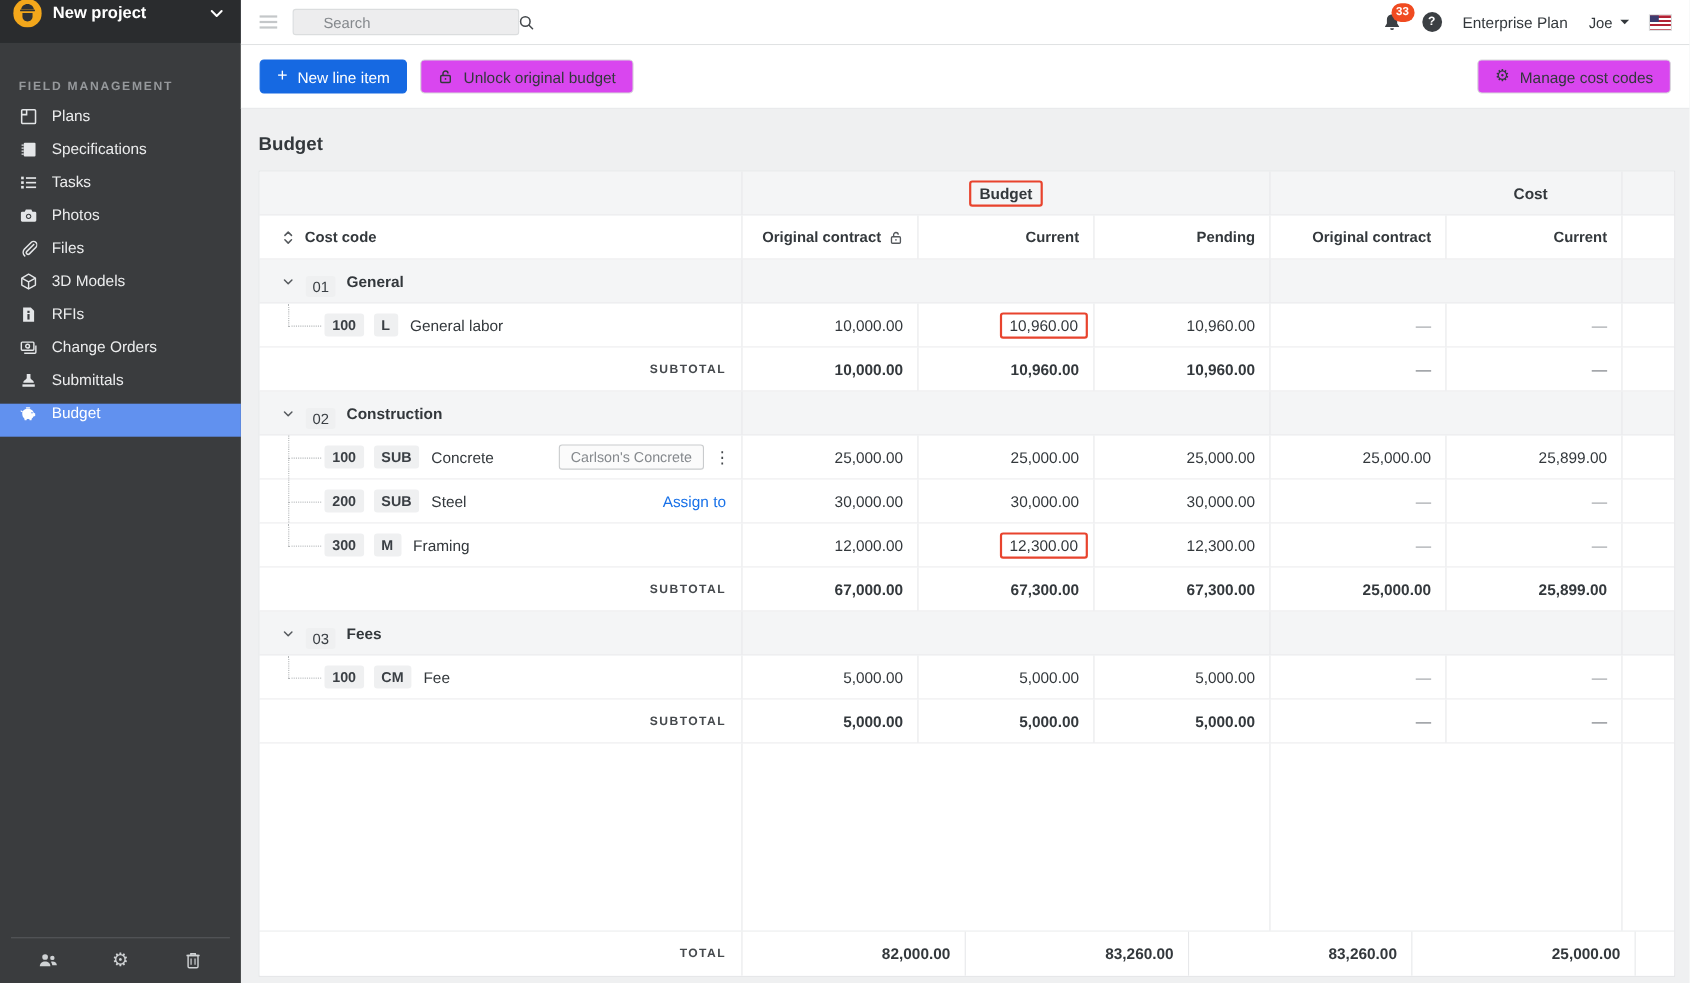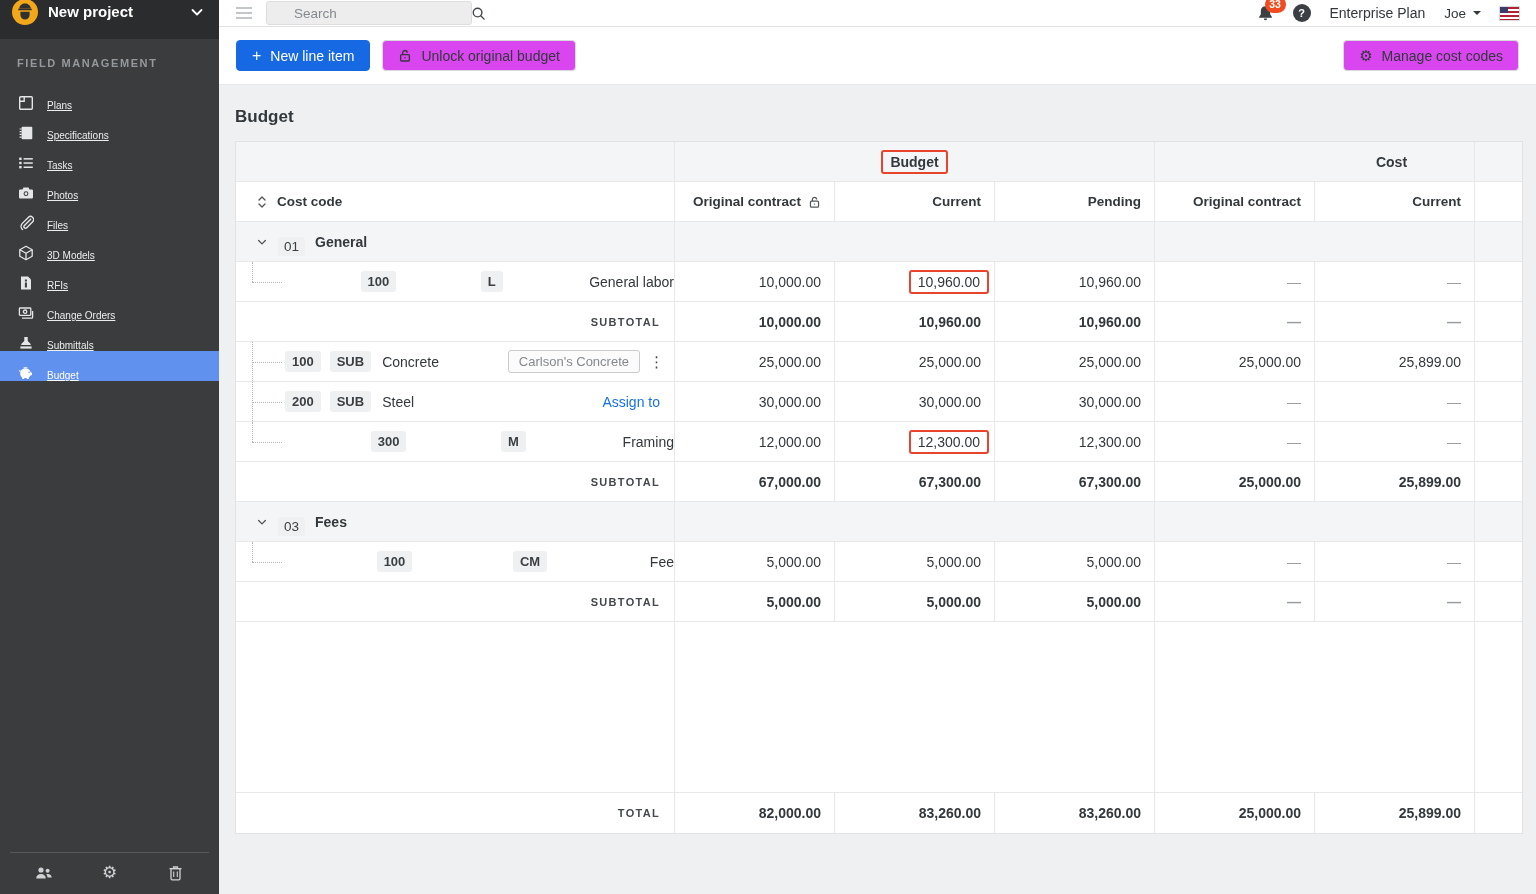--- a/index.html
+++ b/index.html
@@ -6,32 +6,32 @@
   html,body { width:1536px; height:894px; overflow:hidden; }
   body { font-family:"Liberation Sans", sans-serif; color:#33383C; background:#EFF0F1; }
   .app { display:flex; width:1536px; height:894px; }
 
   
   .sidebar { width:219px; background:#3A3C3E; display:flex; flex-direction:column; flex-shrink:0; }
   .sidebar-top { height:39px; background:#2A2C2E; display:flex; align-items:center; padding:0 14px 16px 12px; gap:10px; }
   .logo { width:26px; height:26px; flex-shrink:0; }
   .project-name { color:#FFFFFF; font-size:15px; font-weight:700; flex:1; }
   .chev-white svg { display:block; }
-  .nav { flex:1; padding-top:2px; }
+  .nav { flex:1; padding-top:18px; }
   .section-title { padding:16px 17px 12px; font-size:11px; font-weight:700; letter-spacing:1.6px; color:#96999C; }
-  .nav-item { height:30px; display:flex; align-items:flex-end; gap:13px; padding:0 17px; font-size:10px; color:#ECEDEE; cursor:pointer;text-decoration:underline; }
+  .nav-item { height:30px; display:flex; align-items:flex-start; gap:13px; padding:0 17px; font-size:14px; color:#ECEDEE; cursor:pointer; }
   .nav-item .nicon { width:17px; height:17px; display:flex; align-items:center; justify-content:center; color:#E4E6E8; }
   .nav-item.active { background:#6191EF; color:#FFFFFF; }
   .sidebar-footer { margin:0 10px; border-top:1px solid #56595B; padding:11px 14px 13px; display:flex; justify-content:space-between; align-items:center; color:#CFD2D4; }
   .sidebar-footer .ficon { width:40px; display:flex; justify-content:center; cursor:pointer; }
   .gear-glyph { font-size:17px; line-height:1; color:#CFD2D4; }
 
   
   .main { flex:1; display:flex; flex-direction:column; min-width:0; }
-  .topbar { height:27px; background:#FFFFFF; border-bottom:1px solid #E0E2E3; display:flex; align-items:center; padding:0 17px; gap:14px; }
+  .topbar { height:41px; background:#FFFFFF; border-bottom:1px solid #E0E2E3; display:flex; align-items:center; padding:0 17px; gap:14px; }
   .hamburger { display:flex; flex-direction:column; gap:3px; cursor:pointer; }
   .hamburger i { display:block; width:16px; height:2px; background:#C4C7C9; }
   .searchbox { width:206px; height:24px; background:#EDEDEE; border:1px solid #DBDDDE; border-radius:3px; display:flex; align-items:center; padding:0 8px; }
   .searchbox input { border:0; outline:0; background:transparent; flex:1; font-family:"Liberation Sans",sans-serif; font-size:13.5px; color:#33383C; padding-left:19px; }
   .searchbox input::placeholder { color:#85898D; }
   .topbar-right { margin-left:auto; display:flex; align-items:center; gap:19px; }
   .bell-wrap { position:relative; cursor:pointer; }
   .notif-badge { position:absolute; top:-9px; right:-12px; min-width:21px; height:17px; background:#F04B21; color:#fff; border-radius:9px; font-size:10.5px; font-weight:700; display:flex; align-items:center; justify-content:center; padding:0 4px; }
   .help-circle { width:18px; height:18px; border-radius:50%; background:#3B3F43; color:#fff; font-size:11px; font-weight:700; display:flex; align-items:center; justify-content:center; cursor:pointer; }
   .plan-label { font-size:14px; color:#33383C; }
@@ -46,21 +46,21 @@
   .plus-glyph { font-size:16px; line-height:1; font-weight:400; }
   .btn-manage { margin-left:auto; }
   .btn .gear-glyph { color:#33383C; font-size:15px; }
 
   .content { flex:1; padding:0 16px; }
   .page-title { margin:22px 0 14px; font-size:17px; font-weight:700; color:#33383C; }
 
   
   .budget-table { width:1288px; background:#FFFFFF; border:1px solid #E0E2E4; }
   .t-row { display:grid; grid-template-columns:439px 160px 160px 160px 160px 160px 1fr; height:40px; border-bottom:1px solid #E7E8EA; background:#fff; }
-  .t-row:last-child { border-bottom:0; }
+  .t-row:last-child { border-bottom:0;gap:43px; }
   .t-row.merged { grid-template-columns:439px 480px 320px 1fr; }
   .t-row.gray { background:#F4F5F6; }
   .r-empty { height:171px; }
   .cell { display:flex; align-items:center; font-size:14px; color:#33383C; border-right:1px solid #E7E8EA; min-width:0; }
   .cell:last-child { border-right:0; }
   .num { justify-content:flex-end; padding-right:13px; }
   .b { font-weight:700; }
   .muted { color:#9A9EA2; }
   .head-label { font-weight:700; font-size:13.5px; }
   .group-head-label { font-weight:700; font-size:14px; }
@@ -73,21 +73,21 @@
   .lock-after { margin-left:7px; display:flex; }
 
   .group-cell { padding-left:20px; gap:10px; }
   .g-toggle { display:flex; cursor:pointer; color:#54585C; }
   .badge { background:#EFF0F1; border-radius:3px; padding:3px 7px; font-size:13px; color:#3A3F44; }
   .badge.code { font-weight:700; }
   .badge.type { font-weight:700; }
   .badge.gcode { padding:2px 6px; font-weight:400; font-size:13.5px;margin-top:10px; }
   .group-name { font-weight:700; }
 
-  .item-cell { padding-left:16px; gap:0;justify-content:space-between; }
+  .item-cell { padding-left:26px; gap:0; }
   .tree { position:relative; width:33px; height:100%; flex-shrink:0; }
   .tree::before { content:""; position:absolute; left:0; top:0; bottom:0; border-left:1px dotted #B4B7B9; }
   .tree.last::before { bottom:50%; }
   .tree::after { content:""; position:absolute; left:0; width:30px; top:50%; border-top:1px dotted #B4B7B9; }
   .item-cell .badge.code { margin-right:9px; }
   .item-cell .badge.type { margin-right:11px; }
   .vendor-chip { margin-left:auto; border:1px solid #C9CBCD; background:#FBFBFB; color:#85898D; border-radius:3px; padding:3px 10px; font-size:13px; cursor:pointer; white-space:nowrap; }
   .kebab { margin:0 15px 0 9px; color:#44484C; cursor:pointer; width:10px; text-align:center; }
   .kebab::before { content:"\22EE"; font-size:15px; }
   .assign-link { margin-left:auto; margin-right:14px; color:#1871E8; font-size:14px; cursor:pointer; }
@@ -408,20 +408,34 @@
             </div>
           <div class="cell num b muted">
               <span>—</span>
             </div>
           <div class="cell num b muted">
               <span>—</span>
             </div>
           <div class="cell"></div>
         </div>
 
+        <div class="t-row merged gray">
+          <div class="cell group-cell">
+            <span class="g-toggle">
+                <svg width="12" height="12" viewBox="0 0 16 16" fill="none" stroke="currentColor" stroke-width="1.8" stroke-linecap="round" stroke-linejoin="round">
+                  <path d="M3.5 6l4.5 4.5L12.5 6"></path>
+                </svg>
+              </span>
+            <span class="badge gcode">02</span>
+            <span class="group-name">Construction</span>
+          </div>
+          <div class="cell"></div>
+          <div class="cell"></div>
+          <div class="cell"></div>
+        </div>
 
         <div class="t-row">
           <div class="cell item-cell">
             <span class="tree"></span>
             <span class="badge code">100</span>
             <span class="badge type">SUB</span>
             <span>Concrete</span>
             <span class="vendor-chip">Carlson's Concrete</span>
             <span class="kebab"></span>
           </div>

